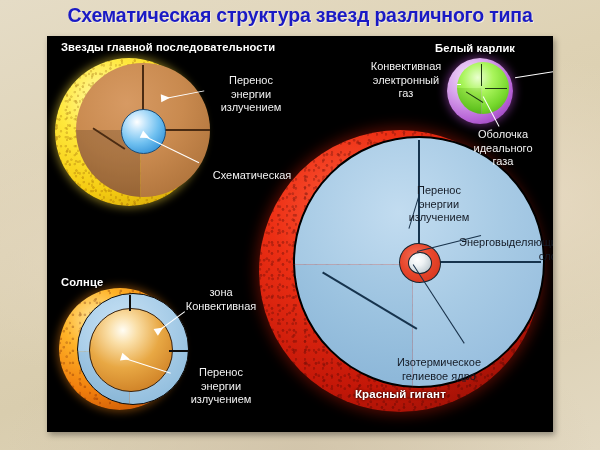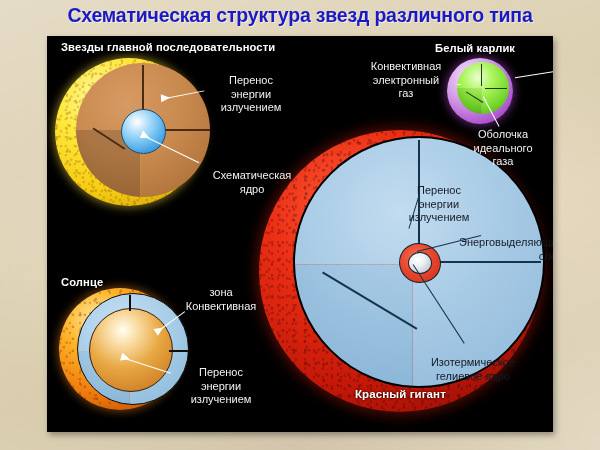--- a/index.html
+++ b/index.html
@@ -216,21 +216,20 @@
     <div class="lbl" style="left:152px;top:38px;width:104px;">
       <div>Перенос</div>
       <div>энергии</div>
       <div>излучением</div>
     </div>
     <div class="leader w" style="left:118px;top:62px;width:40px;transform:rotate(-11deg);"></div>
     <div class="arrow w" style="left:114px;top:58px;transform:rotate(176deg);"></div>
 
     <div class="lbl" style="left:146px;top:133px;width:118px;">
       <div>Схематическая</div>
-      <div>ядро</div>
     </div>
     <div class="leader w" style="left:98px;top:100px;width:60px;transform:rotate(26deg);"></div>
     <div class="arrow w" style="left:94px;top:96px;transform:rotate(205deg);"></div>
 
     <div class="hdr" style="left:14px;top:240px;">Солнце</div>
 
     <div id="sun-wrap">
       <div class="sphere" id="sun-surface">
         <div id="sun-speck"></div>
       </div>
@@ -275,21 +274,21 @@
       <div>излучением</div>
     </div>
     <div class="leader d" style="left:362px;top:192px;width:36px;transform:rotate(-73deg);"></div>
 
     <div class="lbl dark" style="left:388px;top:200px;width:128px;text-align:right;">
       <div>Энерговыделяющий</div>
       <div>слой</div>
     </div>
     <div class="leader d" style="left:370px;top:215px;width:66px;transform:rotate(-14deg);"></div>
 
-    <div class="lbl dark" style="left:356px;top:320px;width:140px;">
+    <div class="lbl dark" style="left:322px;top:320px;width:140px;">
       <div>Изотермическое</div>
       <div>гелиевое ядро</div>
     </div>
     <div class="leader d" style="left:366px;top:228px;width:94px;transform:rotate(57deg);"></div>
 
     <div class="hdr" style="left:308px;top:352px;color:#ffffff;font-size:11.5px;">Красный гигант</div>
 
     <div class="hdr" style="left:388px;top:6px;text-align:center;">Белый карлик</div>
 
     <div id="wd-wrap">

